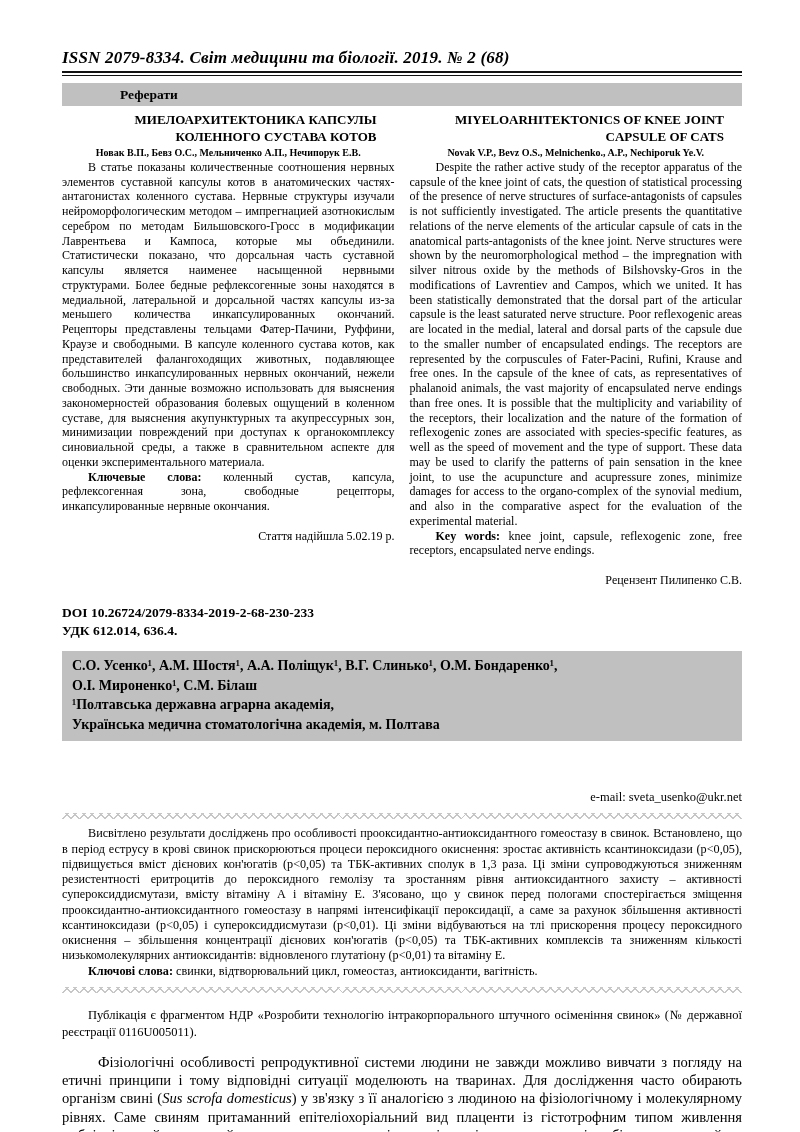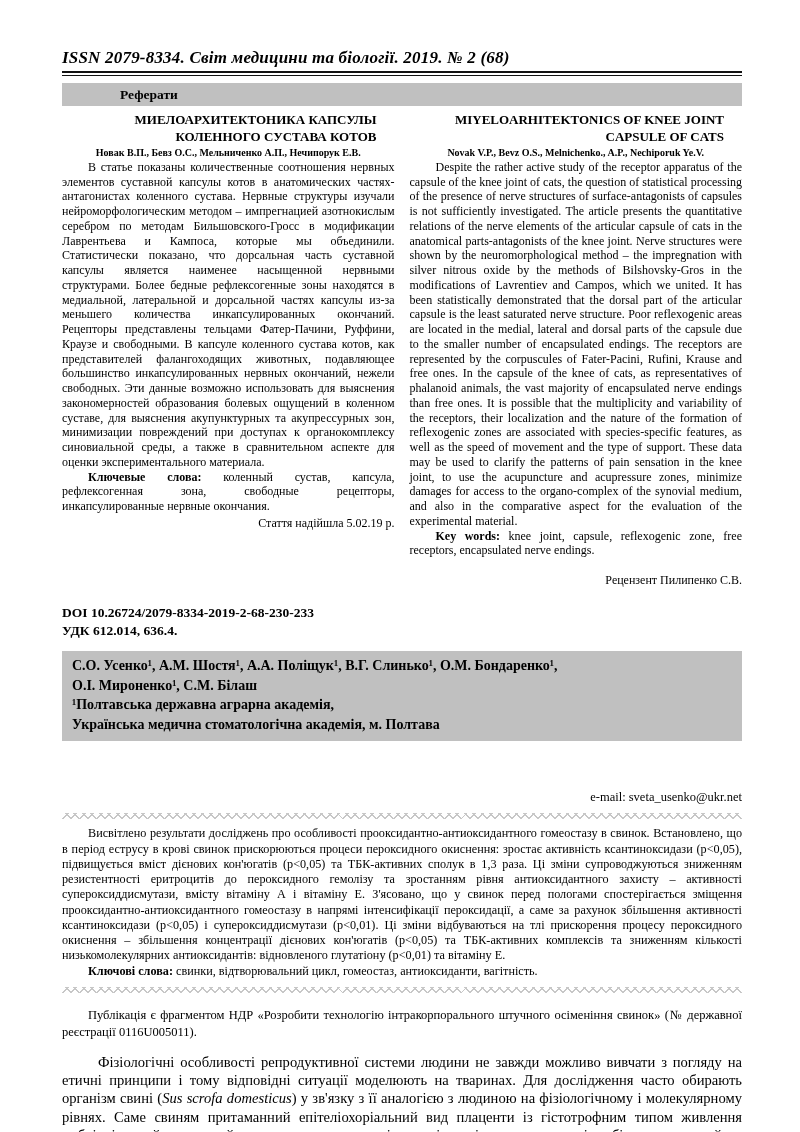--- a/index.html
+++ b/index.html
@@ -17,21 +17,21 @@
   
   .issn-line { font-size:17px; font-weight:bold; font-style:italic; padding-bottom:3px; letter-spacing:.2px; }
   .double-rule { height:2px; border-top:2.5px solid #121212; border-bottom:1.2px solid #121212; margin-bottom:7px; }
   .section-bar { background:#c0c0c0; font-weight:bold; font-size:13.5px; padding:4px 0 3px 58px; margin-bottom:5px; }
 
   
   .cols { display:flex; gap:15px; }
   .col { flex:1; font-size:12px; line-height:1.23; }
   .col .abs-title { font-size:13px; font-weight:bold; text-align:right; line-height:1.3; margin:1px 18px 0; }
   .col .abs-authors { font-size:10px; font-weight:bold; text-align:center; line-height:1.3; margin:0 10px 1px; }
-  .received { margin-top:2px; }
+  .received { margin-top:15px; }
   .reviewer { margin-top:15px; }
 
   
   .doi-block { margin-top:16px; font-weight:bold; font-size:13.5px; line-height:1.35; }
   .authors-box { background:#c0c0c0; text-align:left; font-weight:bold; font-size:14px; line-height:1.4; margin-top:11px; padding:5px 10px 6px; }
   .article-title { text-align:center; font-weight:bold; font-size:16.5px; line-height:1.32; margin-top:13px; }
   .email-line { text-align:right; font-size:12.5px; margin-top:15px; }
 
   .zigzag {
     height:6px; margin:8px 0 7px;

